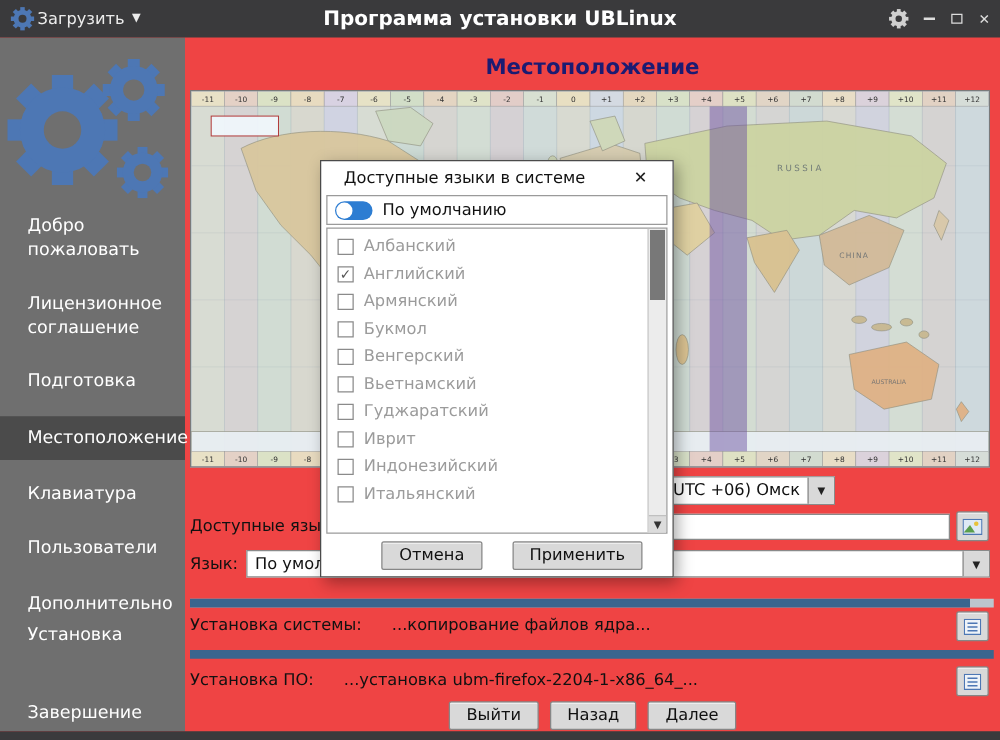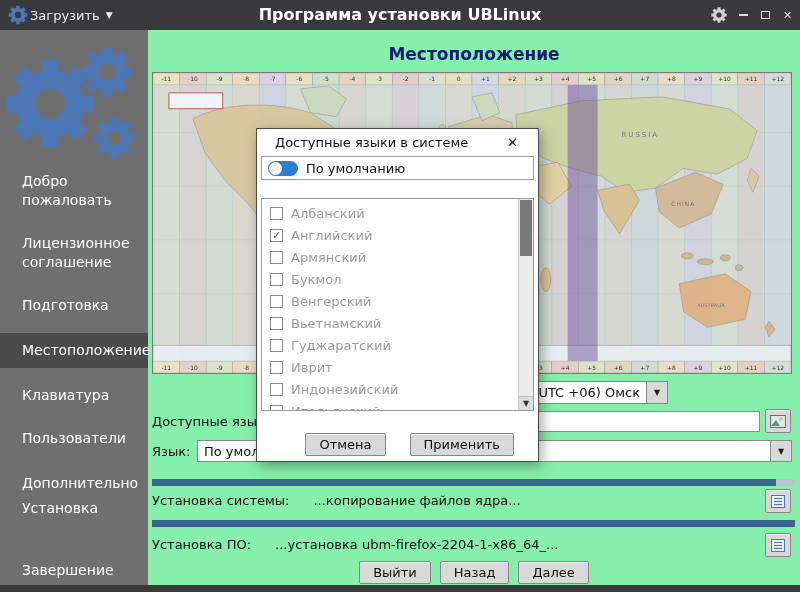--- a/index.html
+++ b/index.html
@@ -1,18 +1,18 @@
 <!DOCTYPE html>
 <html><head>
 <meta charset="utf-8">
 <style>
   *{margin:0;padding:0;box-sizing:border-box}
   html,body{background:#fff}
   body{width:800px;height:592px;font-family:"DejaVu Sans",sans-serif;overflow:hidden}
-  .app{position:relative;width:800px;height:592px;background:#86efac;overflow:hidden}
+  .app{position:relative;width:800px;height:592px;background:#ef4444;overflow:hidden}
 
   
   .titlebar{position:absolute;top:0;left:0;right:0;height:30px;background:#3a3a3c;color:#e6e6e6;z-index:30}
   .load-btn{position:absolute;left:30px;top:0;height:30px;display:flex;align-items:center;gap:6px;font-size:13px;color:#ececec;cursor:pointer}
   .app-gear{position:absolute;left:7px;top:4px}
   .titlebar-title{position:absolute;left:0;right:0;top:0;height:30px;line-height:30px;text-align:center;font-size:16px;font-weight:bold;color:#fff}
   .tb-right{position:absolute;right:6px;top:0;height:30px;display:flex;align-items:center;gap:9px}
   .win-btn{display:inline-flex;align-items:center;justify-content:center;width:13px;height:14px;cursor:pointer;color:#ddd;font-size:11px}
   .glyph-min{display:block;width:9px;height:2px;background:#ddd}
   .glyph-max{display:block;width:9px;height:8px;border:1.5px solid #ddd}
@@ -69,21 +69,21 @@
 
   
   .dialog{position:absolute;left:256px;top:128px;width:283px;height:334px;background:#fff;border:1px solid #4a4a4a;box-shadow:3px 4px 12px rgba(0,0,0,.35);display:flex;flex-direction:column;z-index:20}
   .dialog-title{height:26px;display:flex;align-items:center;padding:0 18px;font-size:13px;color:#111;flex:none}
   .dialog-close{margin-left:auto;font-size:13px;color:#222;cursor:pointer;padding:0 2px}
   .toggle-row{margin:1px 4px 2px;border:1px solid #9a9a9a;height:24px;display:flex;align-items:center;padding:0 6px;gap:8px;flex:none;cursor:pointer}
   .toggle{width:30px;height:15px;border-radius:8px;background:#b5b5b5;position:relative;flex:none}
   .toggle.on{background:#2d7dd2}
   .toggle .knob{position:absolute;left:1px;top:1px;width:13px;height:13px;border-radius:50%;background:#fff}
   .toggle-label{font-size:13px;color:#111}
-  .list-wrap{margin:16px 4px;border:1px solid #9a9a9a;flex:1;position:relative;overflow:hidden;background:#fff}
+  .list-wrap{margin:0 4px;border:1px solid #9a9a9a;flex:1;position:relative;overflow:hidden;background:#fff}
   .list-inner{position:absolute;inset:0;right:15px;padding-top:3px;overflow:hidden}
   .lang-row{height:22px;display:flex;align-items:center;gap:8px;padding-left:8px}
   .cb{width:13px;height:13px;border:1px solid #8a8a8a;background:#fff;font-size:11px;line-height:11px;color:#555;text-align:center;flex:none;cursor:pointer}
   .lang-name{font-size:13px;color:#9b9b9b;white-space:nowrap}
   .scrollbar{position:absolute;top:0;right:0;bottom:0;width:15px;background:#ececec;border-left:1px solid #c9c9c9}
   .scroll-thumb{position:absolute;top:1px;left:1px;right:1px;height:56px;background:#787878;cursor:grab}
   .scroll-down{position:absolute;bottom:0;left:0;right:0;height:14px;background:#dcdcdc;border-top:1px solid #c0c0c0;display:flex;align-items:center;justify-content:center;font-size:8px;color:#333;cursor:pointer}
   .dialog-footer{height:34px;display:flex;align-items:center;justify-content:flex-end;gap:24px;padding:0 24px;flex:none}
 </style>
 </head>

